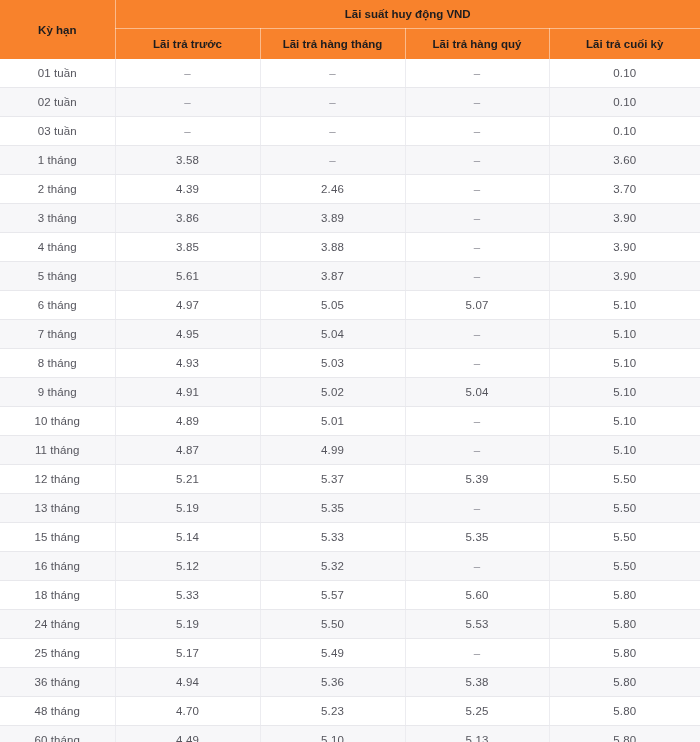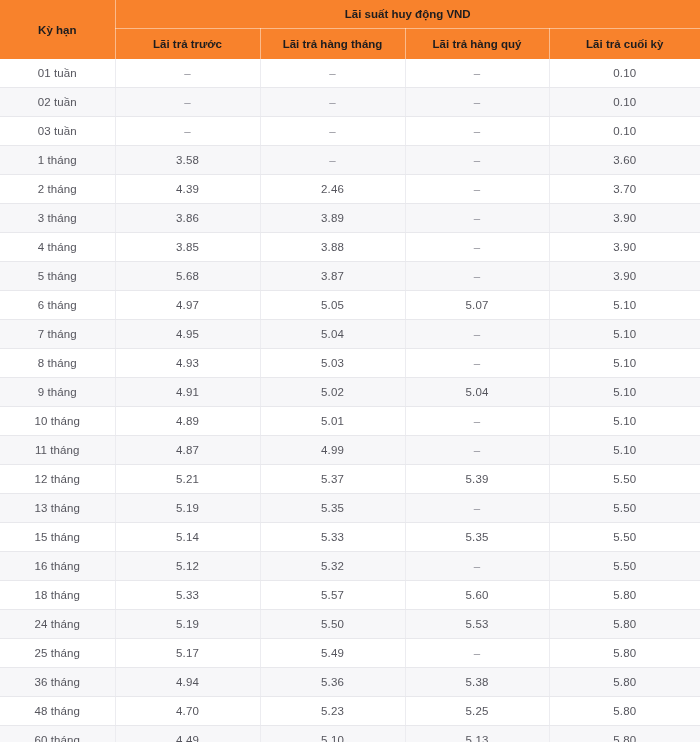--- a/index.html
+++ b/index.html
@@ -136,21 +136,21 @@
       </tr>
       <tr>
         <td class="term-cell">4 tháng</td>
         <td>3.85</td>
         <td>3.88</td>
         <td class="dash">–</td>
         <td class="last-col">3.90</td>
       </tr>
       <tr>
         <td class="term-cell">5 tháng</td>
-        <td>5.68</td>
+        <td>5.61</td>
         <td>3.87</td>
         <td class="dash">–</td>
         <td class="last-col">3.90</td>
       </tr>
       <tr>
         <td class="term-cell">6 tháng</td>
         <td>4.97</td>
         <td>5.05</td>
         <td>5.07</td>
         <td class="last-col">5.10</td>

